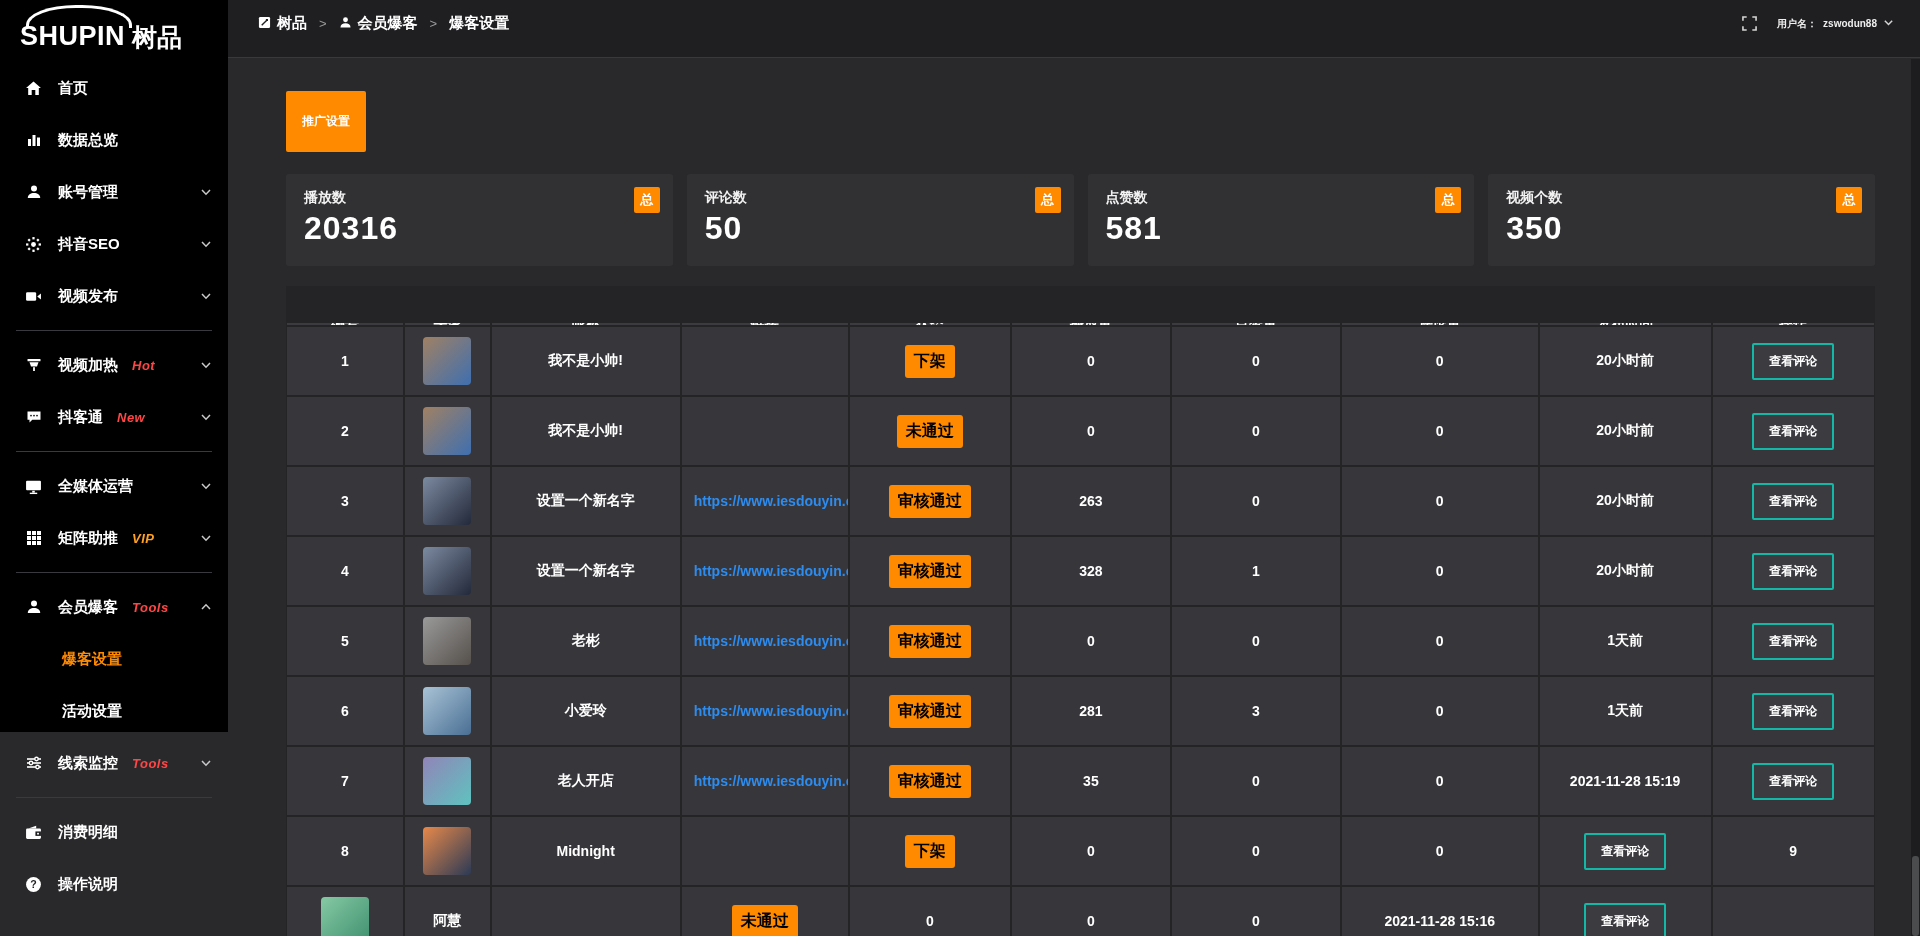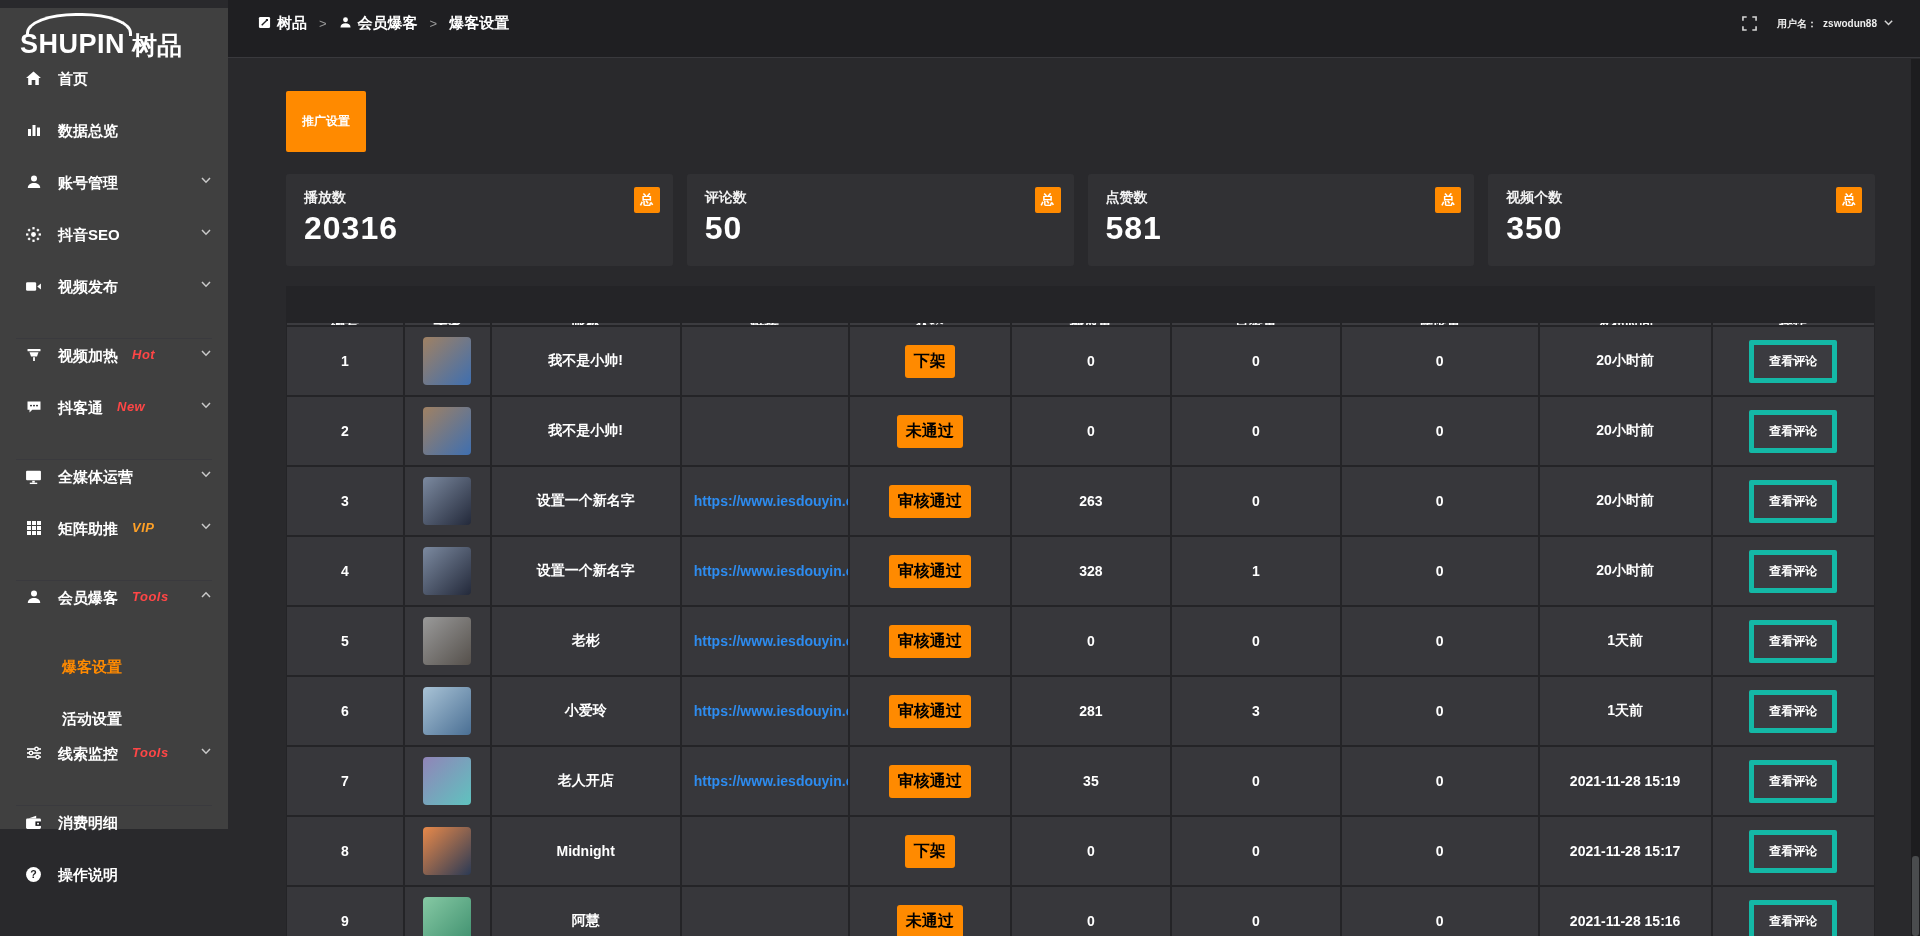--- a/index.html
+++ b/index.html
@@ -2,28 +2,28 @@
 <html><head>
 <meta charset="utf-8">
 <style>
   html,body{margin:0;padding:0;}
   body{
     width:1920px;height:936px;overflow:hidden;position:relative;
     background:#29292c;color:#fff;
     font-family:"Liberation Sans","DejaVu Sans",sans-serif;
   }
   
-  .sidebar{position:absolute;left:0;top:8px;width:228px;height:821px;background:#404040;z-index:5;}
+  .sidebar{position:absolute;left:0;top:0;width:228px;height:732px;background:#000000;z-index:5;}
   .logo{height:50px;display:flex;align-items:flex-end;padding:0 0 4px 20px;position:relative;}
   .logo-arc{position:absolute;top:5px;left:26px;width:100px;height:20px;
     border:3px solid #fff;border-bottom:none;border-radius:50px 50px 0 0/20px 20px 0 0;}
   .logo-en{font-size:27px;font-weight:800;letter-spacing:.5px;line-height:1;}
   .logo-cn{font-size:25px;font-weight:800;margin-left:7px;line-height:1;}
   .nav{padding-top:8px;}
-  .nav-item{height:52px;display:flex;padding:0 16px 0 24px;cursor:pointer;
+  .nav-item{height:52px;display:flex;align-items:center;padding:0 16px 0 24px;cursor:pointer;
     font-size:15px;font-weight:600;color:#fff;}
   .nav-ic{width:19px;display:flex;justify-content:center;margin-right:15px;flex:none;}
   .nav-badge{font-style:italic;font-weight:800;font-size:13px;margin-left:14px;letter-spacing:.5px;}
   .nav-chev{margin-left:auto;display:flex;}
   .nav-divider{height:1px;background:#3a3a3e;margin:8px 16px;}
   .submenu-item{height:52px;display:flex;align-items:center;padding-left:62px;font-size:15px;
     font-weight:600;color:#fff;cursor:pointer;}
   .submenu-item.active{color:#ff8a00;}
   
   .topbar{position:absolute;left:228px;top:0;right:0;height:58px;background:#1f1f22;
@@ -54,21 +54,21 @@
     grid-template-columns:7.4fr 5.4fr 12fr 10.6fr 10.2fr 10.1fr 10.7fr 12.5fr 10.9fr 10.3fr;
     grid-template-rows:38px;grid-auto-rows:68px;}
   .cell{background:#37373b;display:flex;align-items:center;justify-content:center;
     font-size:14px;font-weight:700;color:#fff;overflow:hidden;}
   .cell.head{background:#3c3c40;margin-top:36px;}
   .cell.link-cell{justify-content:flex-start;padding-left:12px;box-sizing:border-box;}
   .link{color:#2d8cf0;font-weight:600;white-space:nowrap;}
   .status-badge{background:#ff8a00;color:#000000;font-size:16px;font-weight:700;
     padding:6px 9px;border-radius:3px;white-space:nowrap;}
   .avatar{width:48px;height:48px;border-radius:4px;flex:none;}
-  .view-btn{background:#3b3b40;border:5px solid #14b8a6;border-radius:2px;color:#fff;
+  .view-btn{background:#3b3b40;border:2px solid #14b8a6;border-radius:2px;color:#fff;
     font-size:12px;font-weight:700;padding:8px 15px;cursor:pointer;
     font-family:"Liberation Sans","DejaVu Sans",sans-serif;}
   
   .scrollbar{position:absolute;right:0;top:59px;bottom:0;width:9px;background:#1d1d1f;}
   .scroll-thumb{position:absolute;right:1px;bottom:0;width:7px;height:80px;background:#4a4c4e;border-radius:3px;}
 </style>
 </head>
 <body>
 
 <aside class="sidebar">
@@ -493,21 +493,20 @@
         <div class="avatar" style="background: linear-gradient(135deg, rgb(232, 137, 74), rgb(43, 58, 85));"></div>
       </div>
       <div class="cell">Midnight</div>
       <div class="cell"></div>
       <div class="cell">
         <span class="status-badge">下架</span>
       </div>
       <div class="cell">0</div>
       <div class="cell">0</div>
       <div class="cell">0</div>
-      <div class="cell">2021-11-28 15:17</div>
       <div class="cell">
         <button class="view-btn">查看评论</button>
       </div>
       <div class="cell">9</div>
       <div class="cell">
         <div class="avatar" style="background: linear-gradient(135deg, rgb(134, 201, 164), rgb(62, 143, 110));"></div>
       </div>
       <div class="cell">阿慧</div>
       <div class="cell"></div>
       <div class="cell">

